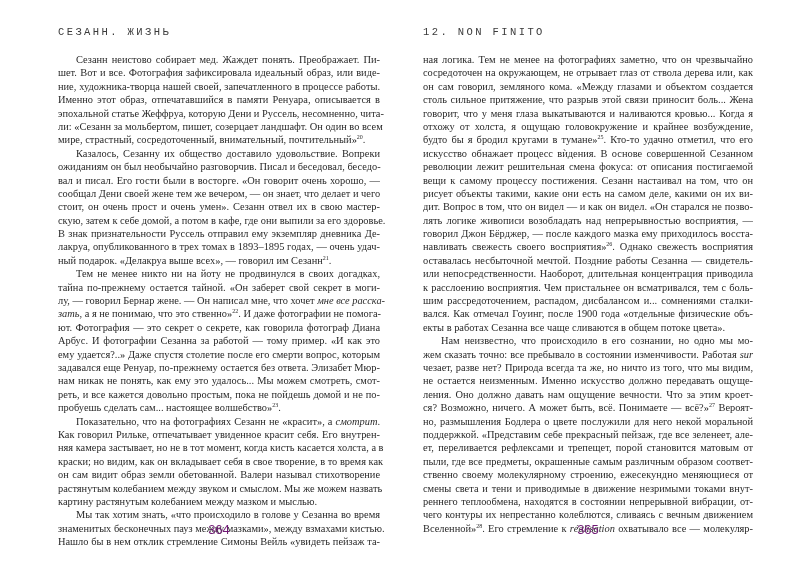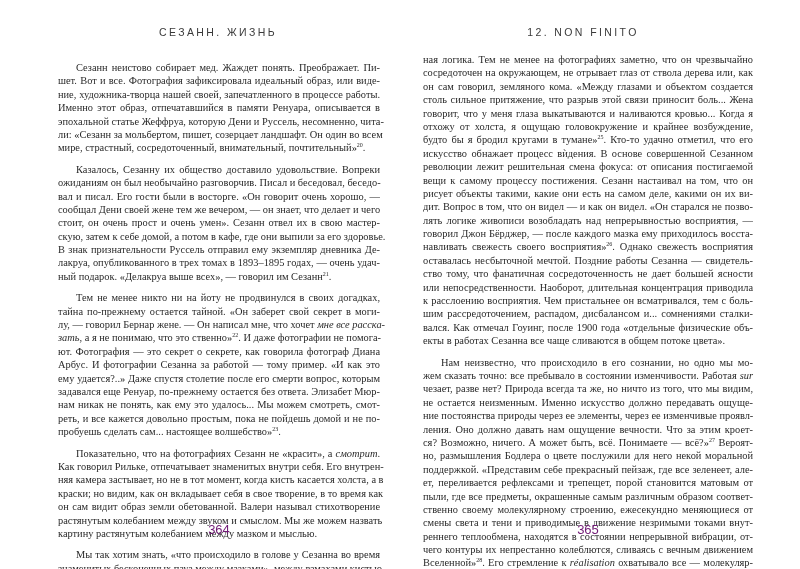--- a/index.html
+++ b/index.html
@@ -7,36 +7,35 @@
       width: 800px; height: 569px; background: #ffffff; overflow: hidden;
       position: relative;
       font-family: "Liberation Serif", "DejaVu Serif", serif;
       color: #2a2a2a;
     }
     .page { position: absolute; top: 0; height: 569px; }
     .page.left { left: 0; width: 400px; }
     .page.right { left: 400px; width: 400px; }
     .running-head {
       position: absolute; top: 26px; left: 0; right: 0;
-      text-align: center;
-      font-family: Liberation Sans, sans-serif;
+      font-family: Liberation Mono, monospace;
       font-size: 10.5px; letter-spacing: 2.4px; color: #3a3a3a;
     }
     .left .running-head { left: 58px; width: 320px; right: auto; }
     .right .running-head { left: 23px; width: 320px; right: auto; }
     .text-block {
       position: absolute; top: 53px;
       font-size: 10.4px; line-height: 13.4px;
       text-align: justify; hyphens: manual;
     }
     .left .text-block { left: 58px; width: 322px; }
     .right .text-block { left: 23px; width: 330px; }
     .line { display: block; white-space: nowrap; text-align-last: justify; text-align: justify; height: 13.4px; }
     .line.last { text-align-last: left; }
-    .line.indent { text-indent: 18px; margin-top: 8px; }
+    .line.indent { text-indent: 18px; }
     em { }
     sup { font-size: 6px; line-height: 0; vertical-align: 4px; }
     .folio {
       position: absolute; top: 522px;
       font-family: Liberation Sans, sans-serif;
       font-size: 13px; color: #701a75; text-align: center;
     }
     .left .folio { left: 58px; width: 322px; }
     .right .folio { left: 23px; width: 330px; }
   </style>
@@ -67,21 +66,21 @@
       <span class="line"><span>лу, — говорил Бернар жене. — Он написал мне, что хочет </span><em>мне все расска-</em></span>
       <span class="line"><em>зать</em><span>, а я не понимаю, что это ственно»</span><sup>22</sup><span>. И даже фотографии не помога-</span></span>
       <span class="line"><span>ют. Фотография — это секрет о секрете, как говорила фотограф Диана</span></span>
       <span class="line"><span>Арбус. И фотографии Сезанна за работой — тому пример. «И как это</span></span>
       <span class="line"><span>ему удается?..» Даже спустя столетие после его смерти вопрос, которым</span></span>
       <span class="line"><span>задавался еще Ренуар, по-прежнему остается без ответа. Элизабет Мюр-</span></span>
       <span class="line"><span>нам никак не понять, как ему это удалось... Мы можем смотреть, смот-</span></span>
       <span class="line"><span>реть, и все кажется довольно простым, пока не пойдешь домой и не по-</span></span>
       <span class="line last"><span>пробуешь сделать сам... настоящее волшебство»</span><sup>23</sup><span>.</span></span>
       <span class="line indent"><span>Показательно, что на фотографиях Сезанн не «красит», а </span><em>смотрит</em><span>.</span></span>
-      <span class="line"><span>Как говорил Рильке, отпечатывает знаменитых внутри себя. Его внутрен-</span></span>
+      <span class="line"><span>Как говорил Рильке, отпечатывает увиденное красит себя. Его внутрен-</span></span>
       <span class="line"><span>няя камера застывает, но не в тот момент, когда кисть касается холста, а в</span></span>
       <span class="line"><span>краски; но видим, как он вкладывает себя в свое творение, в то время как</span></span>
       <span class="line"><span>он сам видит образ земли обетованной. Валери называл стихотворение</span></span>
       <span class="line"><span>растянутым колебанием между звуком и смыслом. Мы же можем назвать</span></span>
       <span class="line last"><span>картину растянутым колебанием между мазком и мыслью.</span></span>
       <span class="line indent"><span>Мы так хотим знать, «что происходило в голове у Сезанна во время</span></span>
       <span class="line"><span>знаменитых бесконечных пауз между мазками», между взмахами кистью.</span></span>
       <span class="line"><span>Нашло бы в нем отклик стремление Симоны Вейль «увидеть пейзаж та-</span></span>
     </div>
   <div class="folio">364</div>
@@ -99,31 +98,29 @@
       <span class="line"><span>будто бы я бродил кругами в тумане»</span><sup>25</sup><span>. Кто-то удачно отметил, что его</span></span>
       <span class="line"><span>искусство обнажает процесс вѝдения. В основе совершенной Сезанном</span></span>
       <span class="line"><span>революции лежит решительная смена фокуса: от описания постигаемой</span></span>
       <span class="line"><span>вещи к самому процессу постижения. Сезанн настаивал на том, что он</span></span>
       <span class="line"><span>рисует объекты такими, какие они есть на самом деле, какими он их ви-</span></span>
       <span class="line"><span>дит. Вопрос в том, что он видел — и как он видел. «Он старался не позво-</span></span>
       <span class="line"><span>лять логике живописи возобладать над непрерывностью восприятия, —</span></span>
       <span class="line"><span>говорил Джон Бёрджер, — после каждого мазка ему приходилось восста-</span></span>
       <span class="line"><span>навливать свежесть своего восприятия»</span><sup>26</sup><span>. Однако свежесть восприятия</span></span>
       <span class="line"><span>оставалась несбыточной мечтой. Поздние работы Сезанна — свидетель-</span></span>
-      <span class="line"><span>ство тому, что фанатичная сосредоточенность не дает большей ясности</span></span>
       <span class="line"><span>или непосредственности. Наоборот, длительная концентрация приводила</span></span>
       <span class="line"><span>к расслоению восприятия. Чем пристальнее он всматривался, тем с боль-</span></span>
       <span class="line"><span>шим рассредоточением, распадом, дисбалансом и... сомнениями сталки-</span></span>
       <span class="line"><span>вался. Как отмечал Гоуинг, после 1900 года «отдельные физические объ-</span></span>
       <span class="line last"><span>екты в работах Сезанна все чаще сливаются в общем потоке цвета».</span></span>
       <span class="line indent"><span>Нам неизвестно, что происходило в его сознании, но одно мы мо-</span></span>
       <span class="line"><span>жем сказать точно: все пребывало в состоянии изменчивости. Работая </span><em>sur</em></span>
       <span class="line"><span>чезает, разве нет? Природа всегда та же, но ничто из того, что мы видим,</span></span>
       <span class="line"><span>не остается неизменным. Именно искусство должно передавать ощуще-</span></span>
-      <span class="line"><span>ние постоянства природы через ее элементы, через ее изменчивые проявл-</span></span>
       <span class="line"><span>ления. Оно должно давать нам ощущение вечности. Что за этим кроет-</span></span>
       <span class="line"><span>ся? Возможно, ничего. А может быть, всё. Понимаете — всё?»</span><sup>27</sup><span> Вероят-</span></span>
       <span class="line"><span>но, размышления Бодлера о цвете послужили для него некой моральной</span></span>
       <span class="line"><span>поддержкой. «Представим себе прекрасный пейзаж, где все зеленеет, але-</span></span>
       <span class="line"><span>ет, переливается рефлексами и трепещет, порой становится матовым от</span></span>
       <span class="line"><span>пыли, где все предметы, окрашенные самым различным образом соответ-</span></span>
       <span class="line"><span>ственно своему молекулярному строению, ежесекундно меняющиеся от</span></span>
       <span class="line"><span>смены света и тени и приводимые в движение незримыми токами внут-</span></span>
       <span class="line"><span>реннего теплообмена, находятся в состоянии непрерывной вибрации, от-</span></span>
       <span class="line"><span>чего контуры их непрестанно колеблются, сливаясь с вечным движением</span></span>

